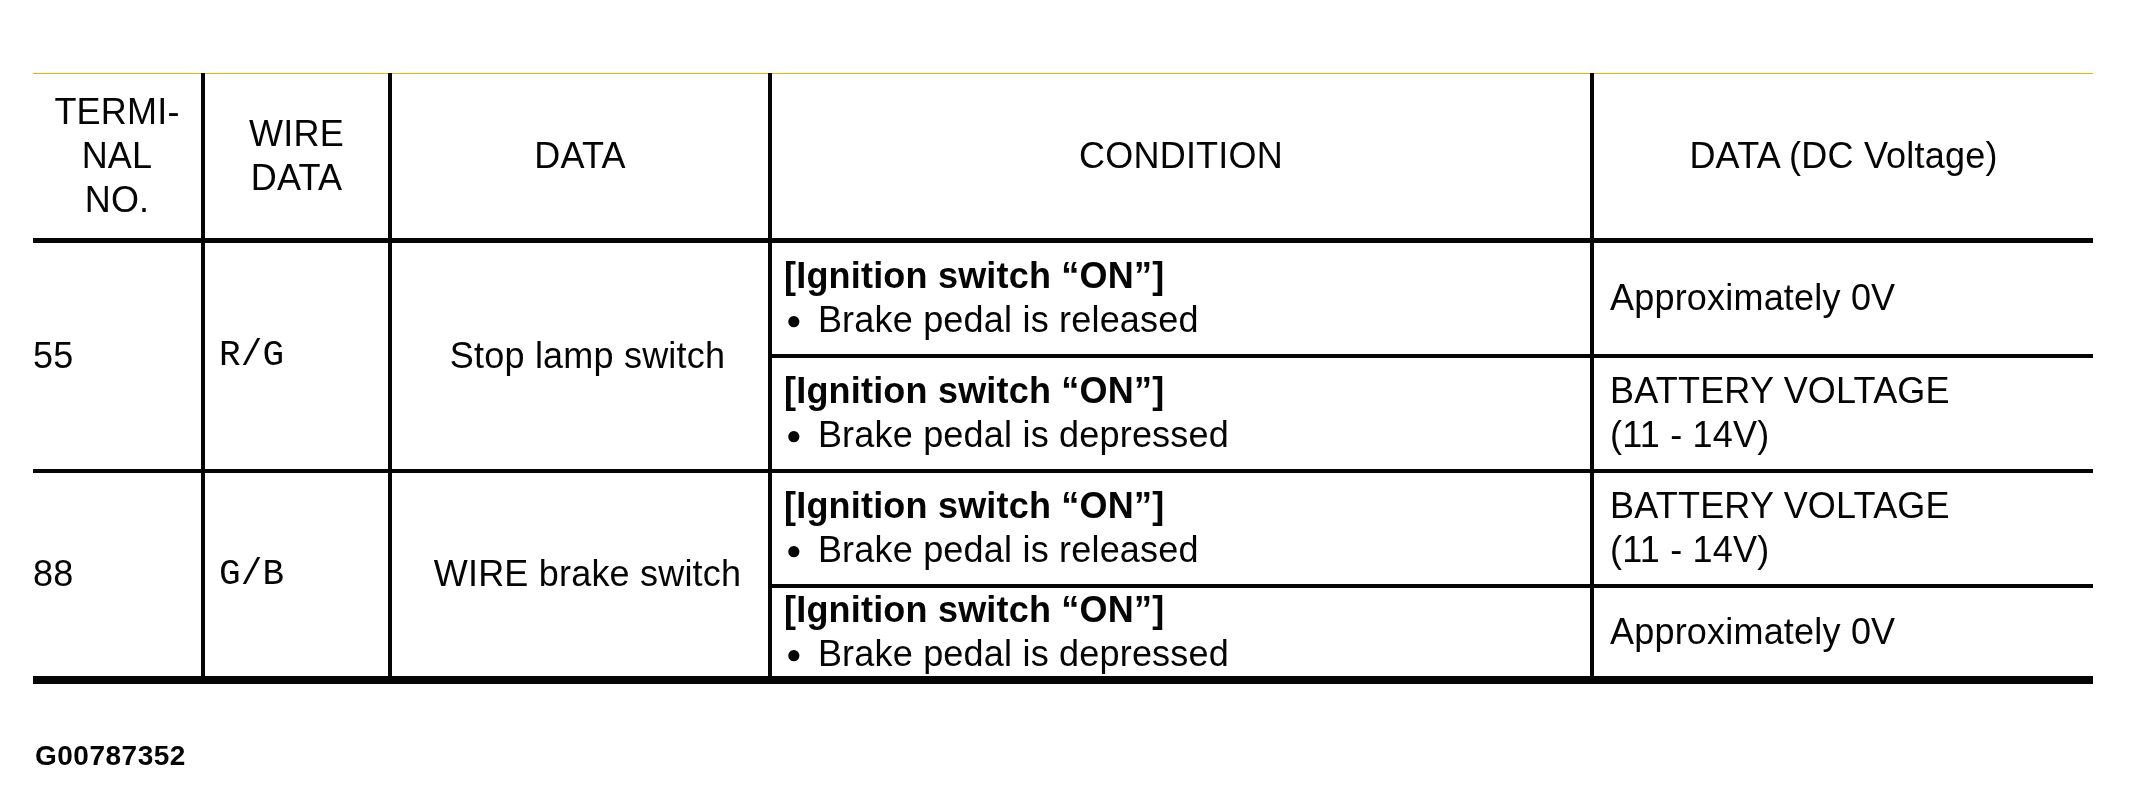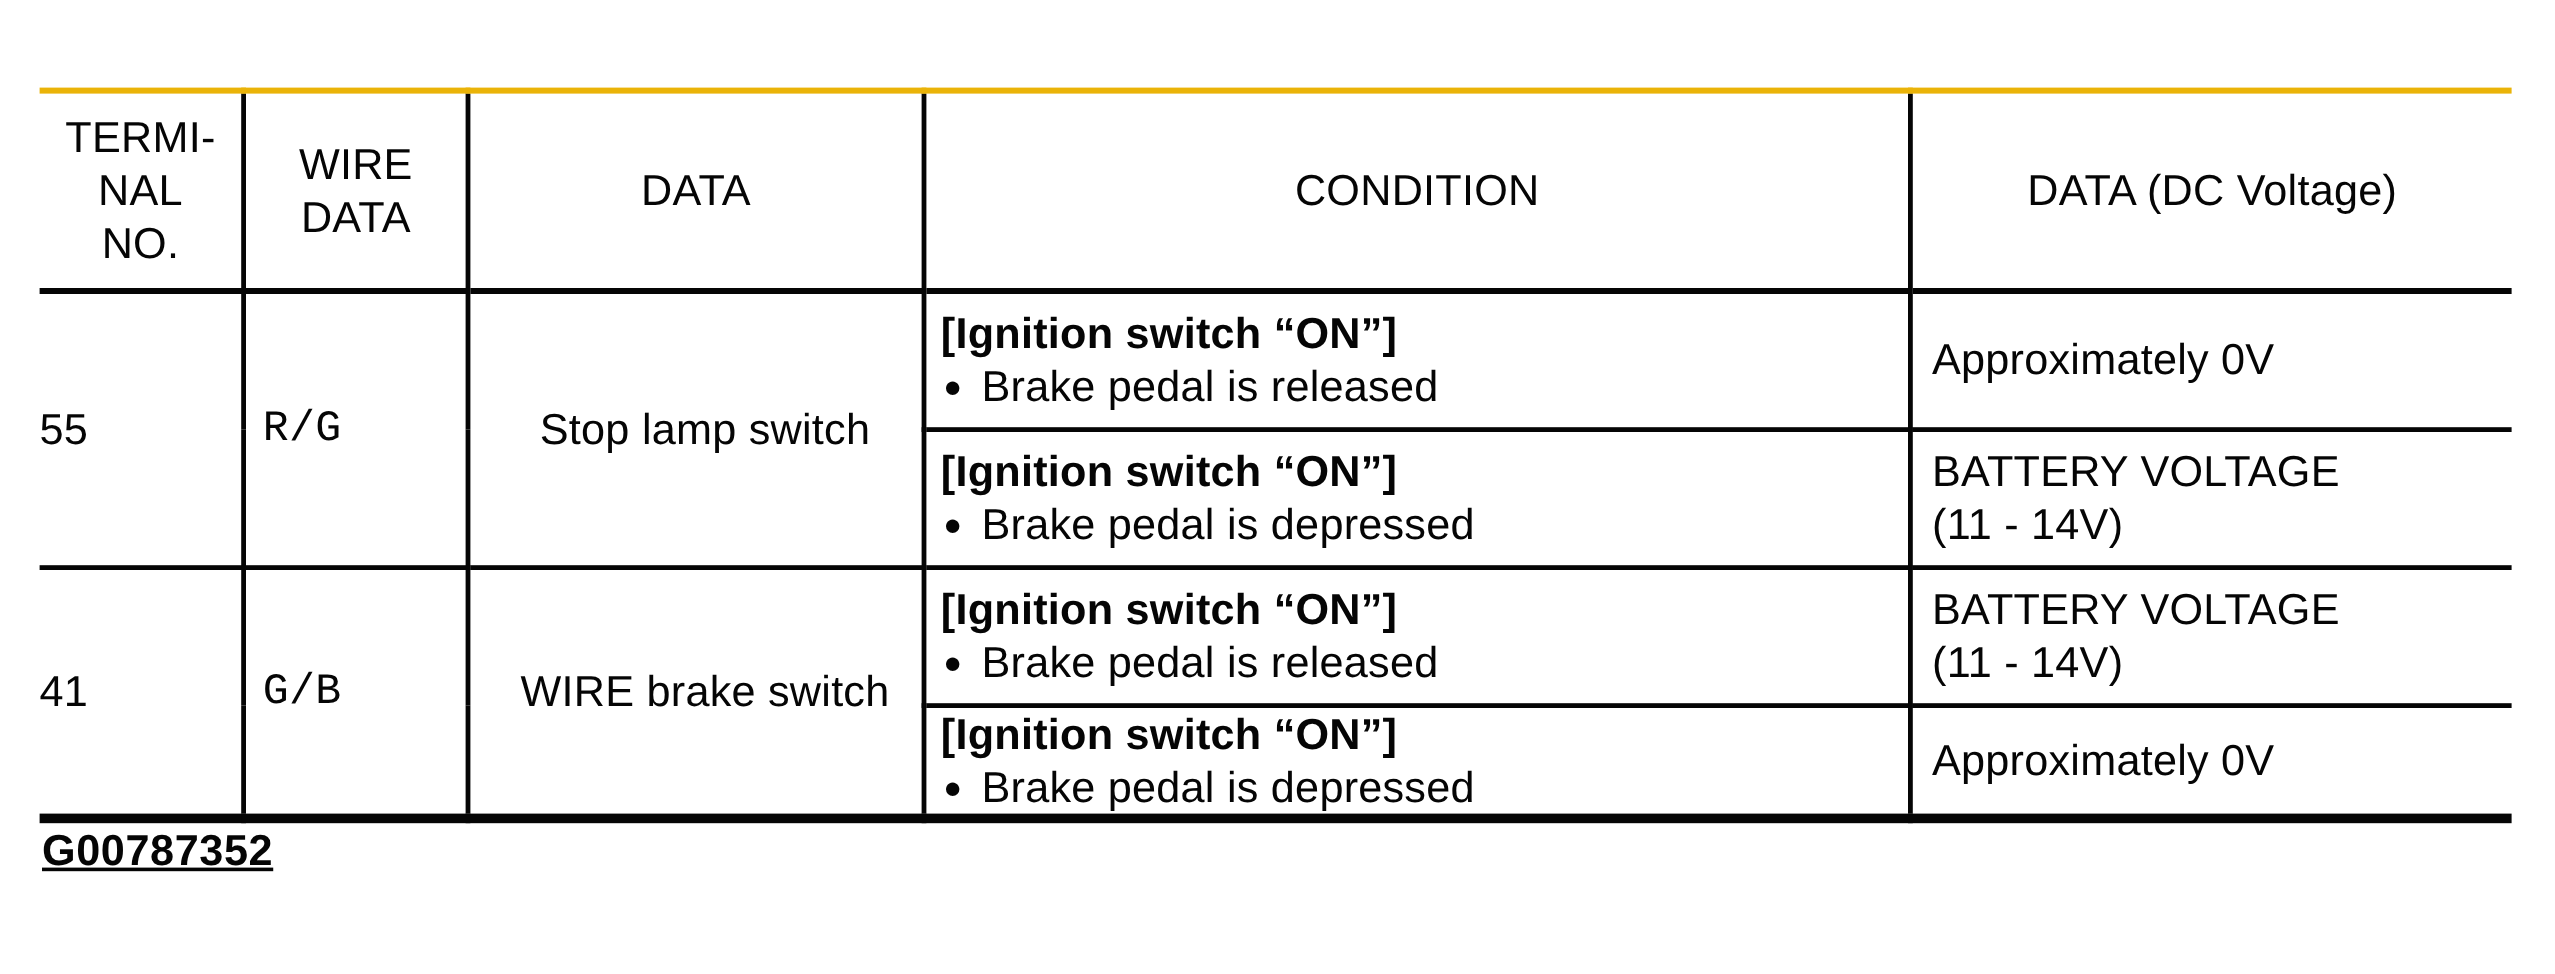--- a/index.html
+++ b/index.html
@@ -17,21 +17,21 @@
     position: absolute;
     left: 33px;
     top: 73px;
     width: 2060px;
   }
 
   table.spec-table {
     border-collapse: collapse;
     table-layout: fixed;
     width: 2060px;
-    border-top: 5px solid #eab308;
+    border-top: 1px solid #eab308;
     border-bottom: 8px solid #050505;
   }
 
   .spec-table th,
   .spec-table td {
     border: 4px solid #050505;
     vertical-align: middle;
     font-size: 36px;
     font-weight: 400;
     letter-spacing: 0.2px;
@@ -66,25 +66,24 @@
     display: inline-block;
     font-size: 26px;
     vertical-align: 3px;
     margin-right: 16px;
     margin-left: 2px;
   }
 
   .figure-id {
     position: absolute;
     left: 35px;
-    top: 688px;
-    font-size: 36px;
+    top: 740px;
+    font-size: 28px;
     font-weight: 700;
     letter-spacing: 0.5px;
-    text-decoration: underline;
   }
 </style>
 </head>
 <body>
 
 <div class="table-wrap">
   <table class="spec-table">
     <colgroup>
       <col style="width:170px">
       <col style="width:187px">
@@ -137,21 +136,21 @@
             <span class="bullet">●</span><span>Brake pedal is depressed</span>
           </div>
         </td>
         <td class="data-cell edge-right">
           <div>BATTERY VOLTAGE</div>
           <div>(11 - 14V)</div>
         </td>
       </tr>
 
       <tr class="sub-row">
-        <td class="terminal-cell edge-left" rowspan="2">41</td>
+        <td class="terminal-cell edge-left" rowspan="2">88</td>
         <td class="wire-cell" rowspan="2">G/B</td>
         <td class="item-cell" rowspan="2">WIRE brake switch</td>
         <td class="cond-cell">
           <div class="cond-heading">[Ignition switch “ON”]</div>
           <div class="cond-detail">
             <span class="bullet">●</span><span>Brake pedal is released</span>
           </div>
         </td>
         <td class="data-cell edge-right">
           <div>BATTERY VOLTAGE</div>

